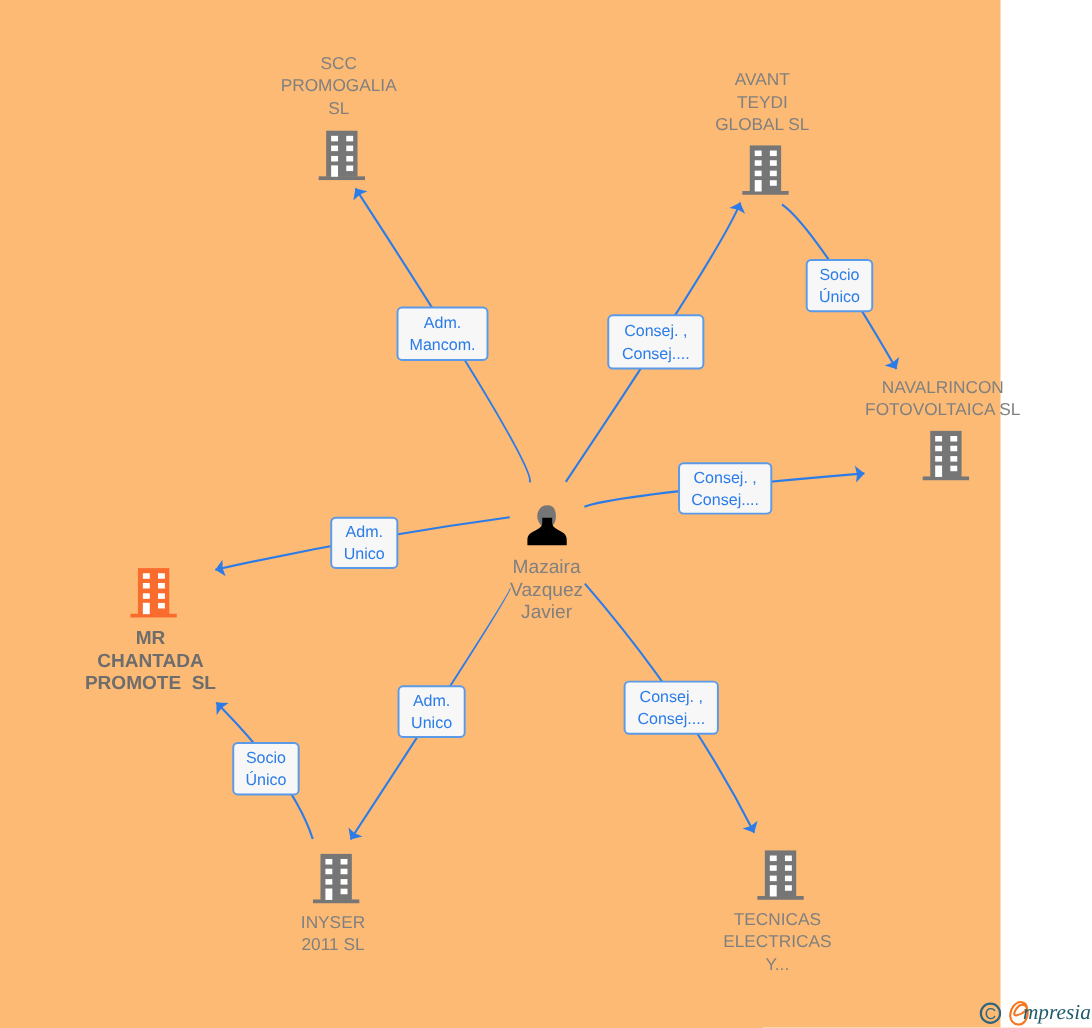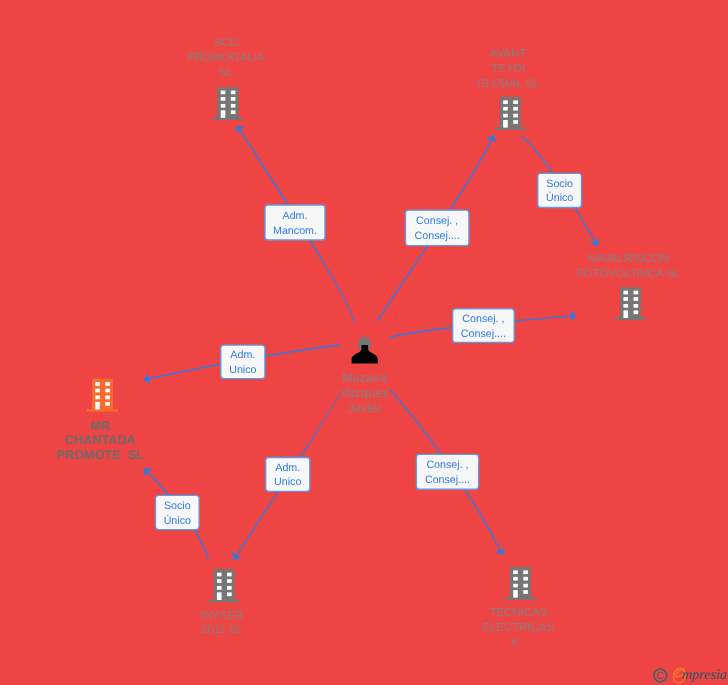--- a/index.html
+++ b/index.html
@@ -1,18 +1,18 @@
 <!DOCTYPE html>
 <html><head>
 <meta charset="utf-8">
 <style>
   html,body{margin:0;padding:0;background:#fff;}
   body{width:728px;height:685px;font-family:"Liberation Sans",sans-serif;overflow:hidden;}
   *{-webkit-font-smoothing:antialiased;text-rendering:geometricPrecision;}
-  #stage{position:relative;width:728px;height:685px;background:#ef4444;}
+  #stage{position:relative;width:667px;height:685px;background:#fdba74;}
   #graph{position:absolute;left:0;top:0;}
   .node-label{font-size:11.5px;fill:#808080;white-space:pre;text-anchor:middle;font-family:"Liberation Sans",sans-serif;}
   .node-label.hl{font-weight:bold;font-size:12.7px;fill:#6d6d6d;}
   .person-label{font-size:12.75px;fill:#808080;text-anchor:middle;font-family:"Liberation Sans",sans-serif;}
   .edge-line{fill:none;stroke:#2b7ce9;stroke-width:1.4;}
   .arrow{fill:#2b7ce9;}
   .elabel-box{fill:#f7f7f7;stroke:#5a9ae8;stroke-width:1.3;}
   .elabel-text{font-size:10.7px;fill:#2b7ce9;text-anchor:middle;font-family:"Liberation Sans",sans-serif;}
   #watermark{position:absolute;left:648px;top:660px;width:80px;height:25px;}
   #watermark svg{display:block;}

